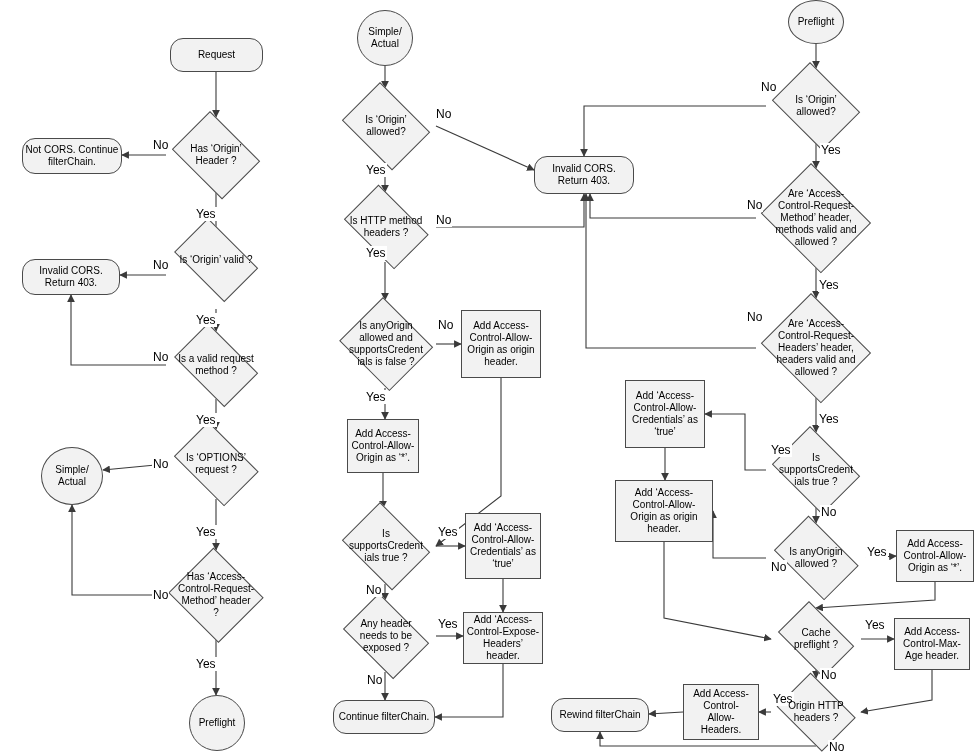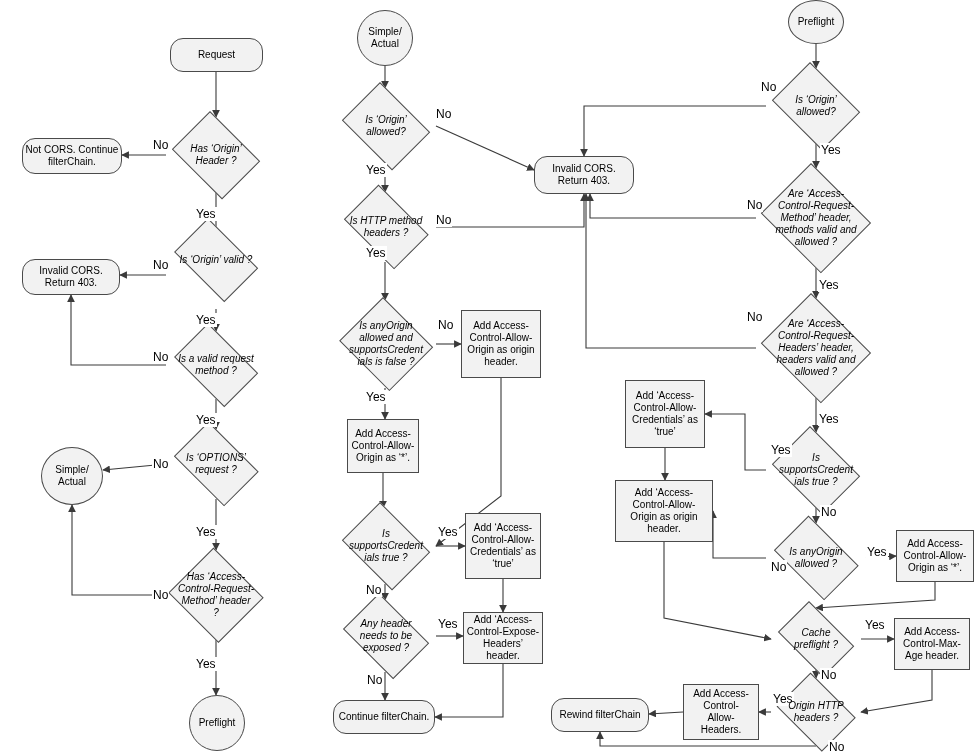--- a/index.html
+++ b/index.html
@@ -37,21 +37,20 @@
     background: #f2f2f2;
     border: 1px solid #4a4a4a;
     white-space: pre-line;
   }
   .node.rect { border-radius: 0; }
   .node.round { border-radius: 13px; }
   .node.ellipse { border-radius: 50%; }
   .node.diamond {
     background: transparent;
     border: none;
-    font-style: italic;
   }
   .node.diamond .dia-shape {
     position: absolute;
     left: 50%;
     top: 50%;
     width: 70.71%;
     height: 70.71%;
     transform: translate(-50%, -50%) rotate(45deg);
     background: #f2f2f2;
     border: 1px solid #4a4a4a;

